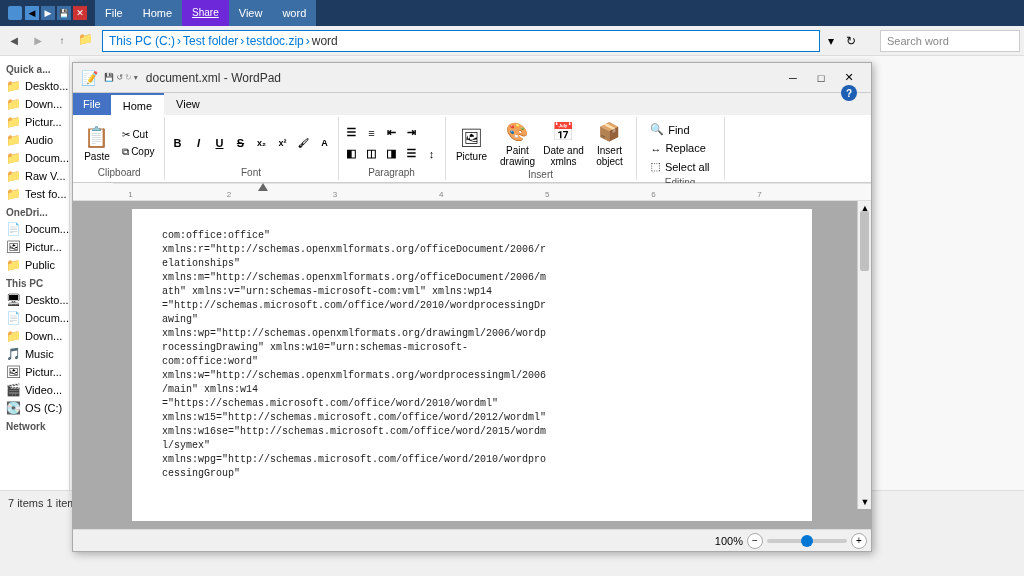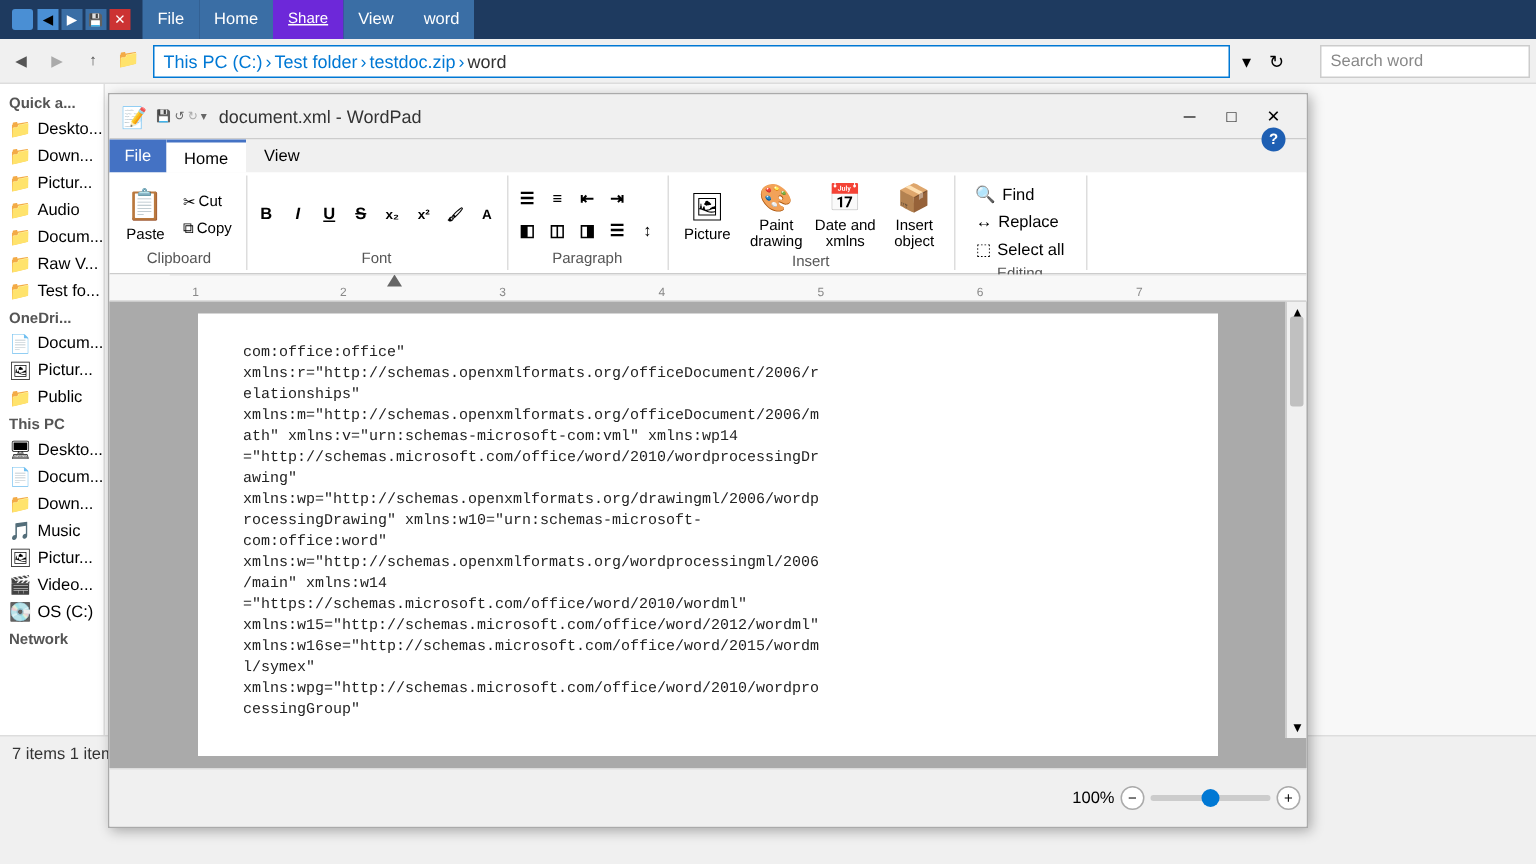--- a/index.html
+++ b/index.html
@@ -82,21 +82,21 @@
     .wp-ruler { height: 18px; background: #f8f8f8; border-bottom: 1px solid #ddd; position: relative; overflow: hidden; }
     .ruler-inner { position: absolute; left: 40px; right: 0; top: 0; bottom: 0; display: flex; align-items: center; }
 
     
     .wp-document { flex: 1; overflow: hidden; background: #aaa; position: relative; display: flex; justify-content: center; }
     .wp-page { background: white; width: 680px; margin: 8px auto; padding: 20px 30px; font-family: 'Courier New', monospace; font-size: 10px; line-height: 1.4; color: #222; overflow: hidden; flex-shrink: 0; }
     .wp-scrollbar { position: absolute; right: 0; top: 0; bottom: 20px; width: 14px; background: #f0f0f0; border-left: 1px solid #ccc; }
     .wp-scroll-thumb { position: absolute; top: 10px; left: 2px; right: 2px; height: 60px; background: #c0c0c0; border-radius: 2px; }
 
     
-    .wp-zoombar { height: 39px; background: #f0f0f0; border-top: 1px solid #ddd; display: flex; align-items: center; justify-content: flex-end; padding: 0 4px; gap: 4px; font-size: 11px; }
+    .wp-zoombar { height: 22px; background: #f0f0f0; border-top: 1px solid #ddd; display: flex; align-items: center; justify-content: flex-end; padding: 0 4px; gap: 4px; font-size: 11px; }
     .zoom-slider { width: 80px; height: 4px; background: #ccc; border-radius: 2px; position: relative; }
     .zoom-thumb { position: absolute; left: 50%; top: -4px; width: 12px; height: 12px; background: #0078d4; border-radius: 50%; transform: translateX(-50%); cursor: pointer; }
     .zoom-btn { width: 16px; height: 16px; border: 1px solid #aaa; border-radius: 50%; display: flex; align-items: center; justify-content: center; cursor: pointer; font-size: 10px; background: white; }
 
     
     .wp-editing-area { display: flex; flex-direction: column; gap: 2px; padding: 2px 6px; }
     .wp-edit-btn { display: flex; align-items: center; gap: 4px; font-size: 11px; cursor: pointer; padding: 1px 3px; border: 1px solid transparent; border-radius: 2px; }
     .wp-insert-btn { width: 44px; height: 50px; display: flex; flex-direction: column; align-items: center; justify-content: center; cursor: pointer; border: 1px solid transparent; border-radius: 2px; font-size: 10px; gap: 2px; }
 
     

